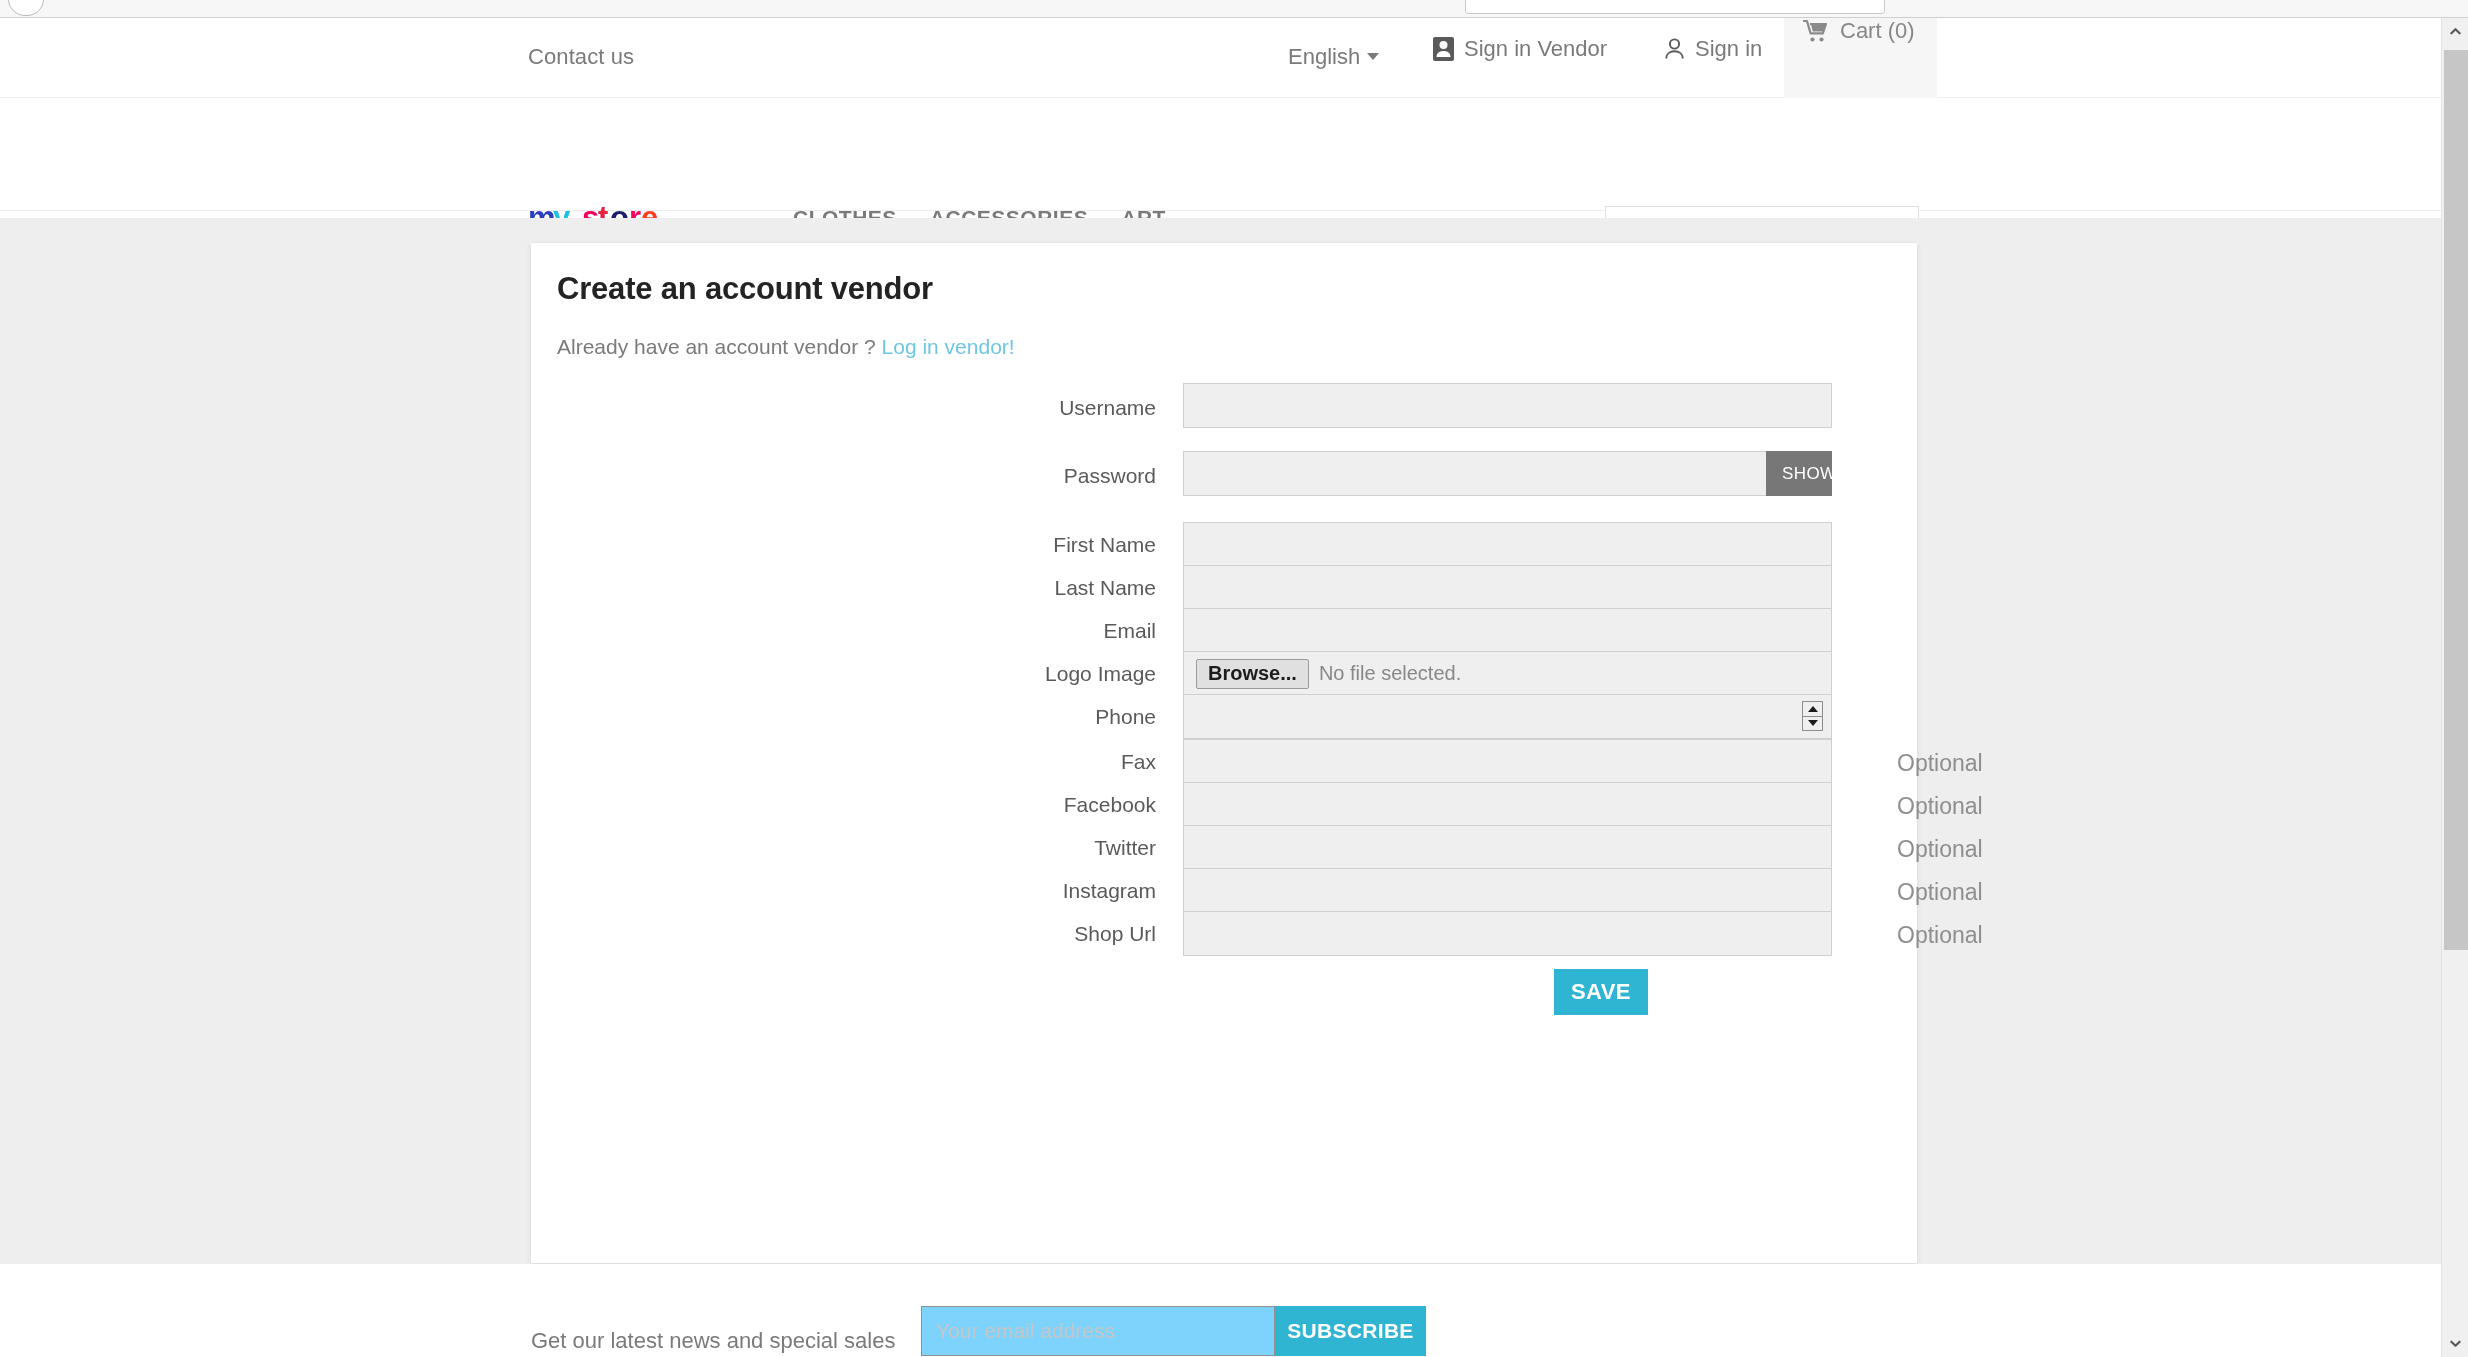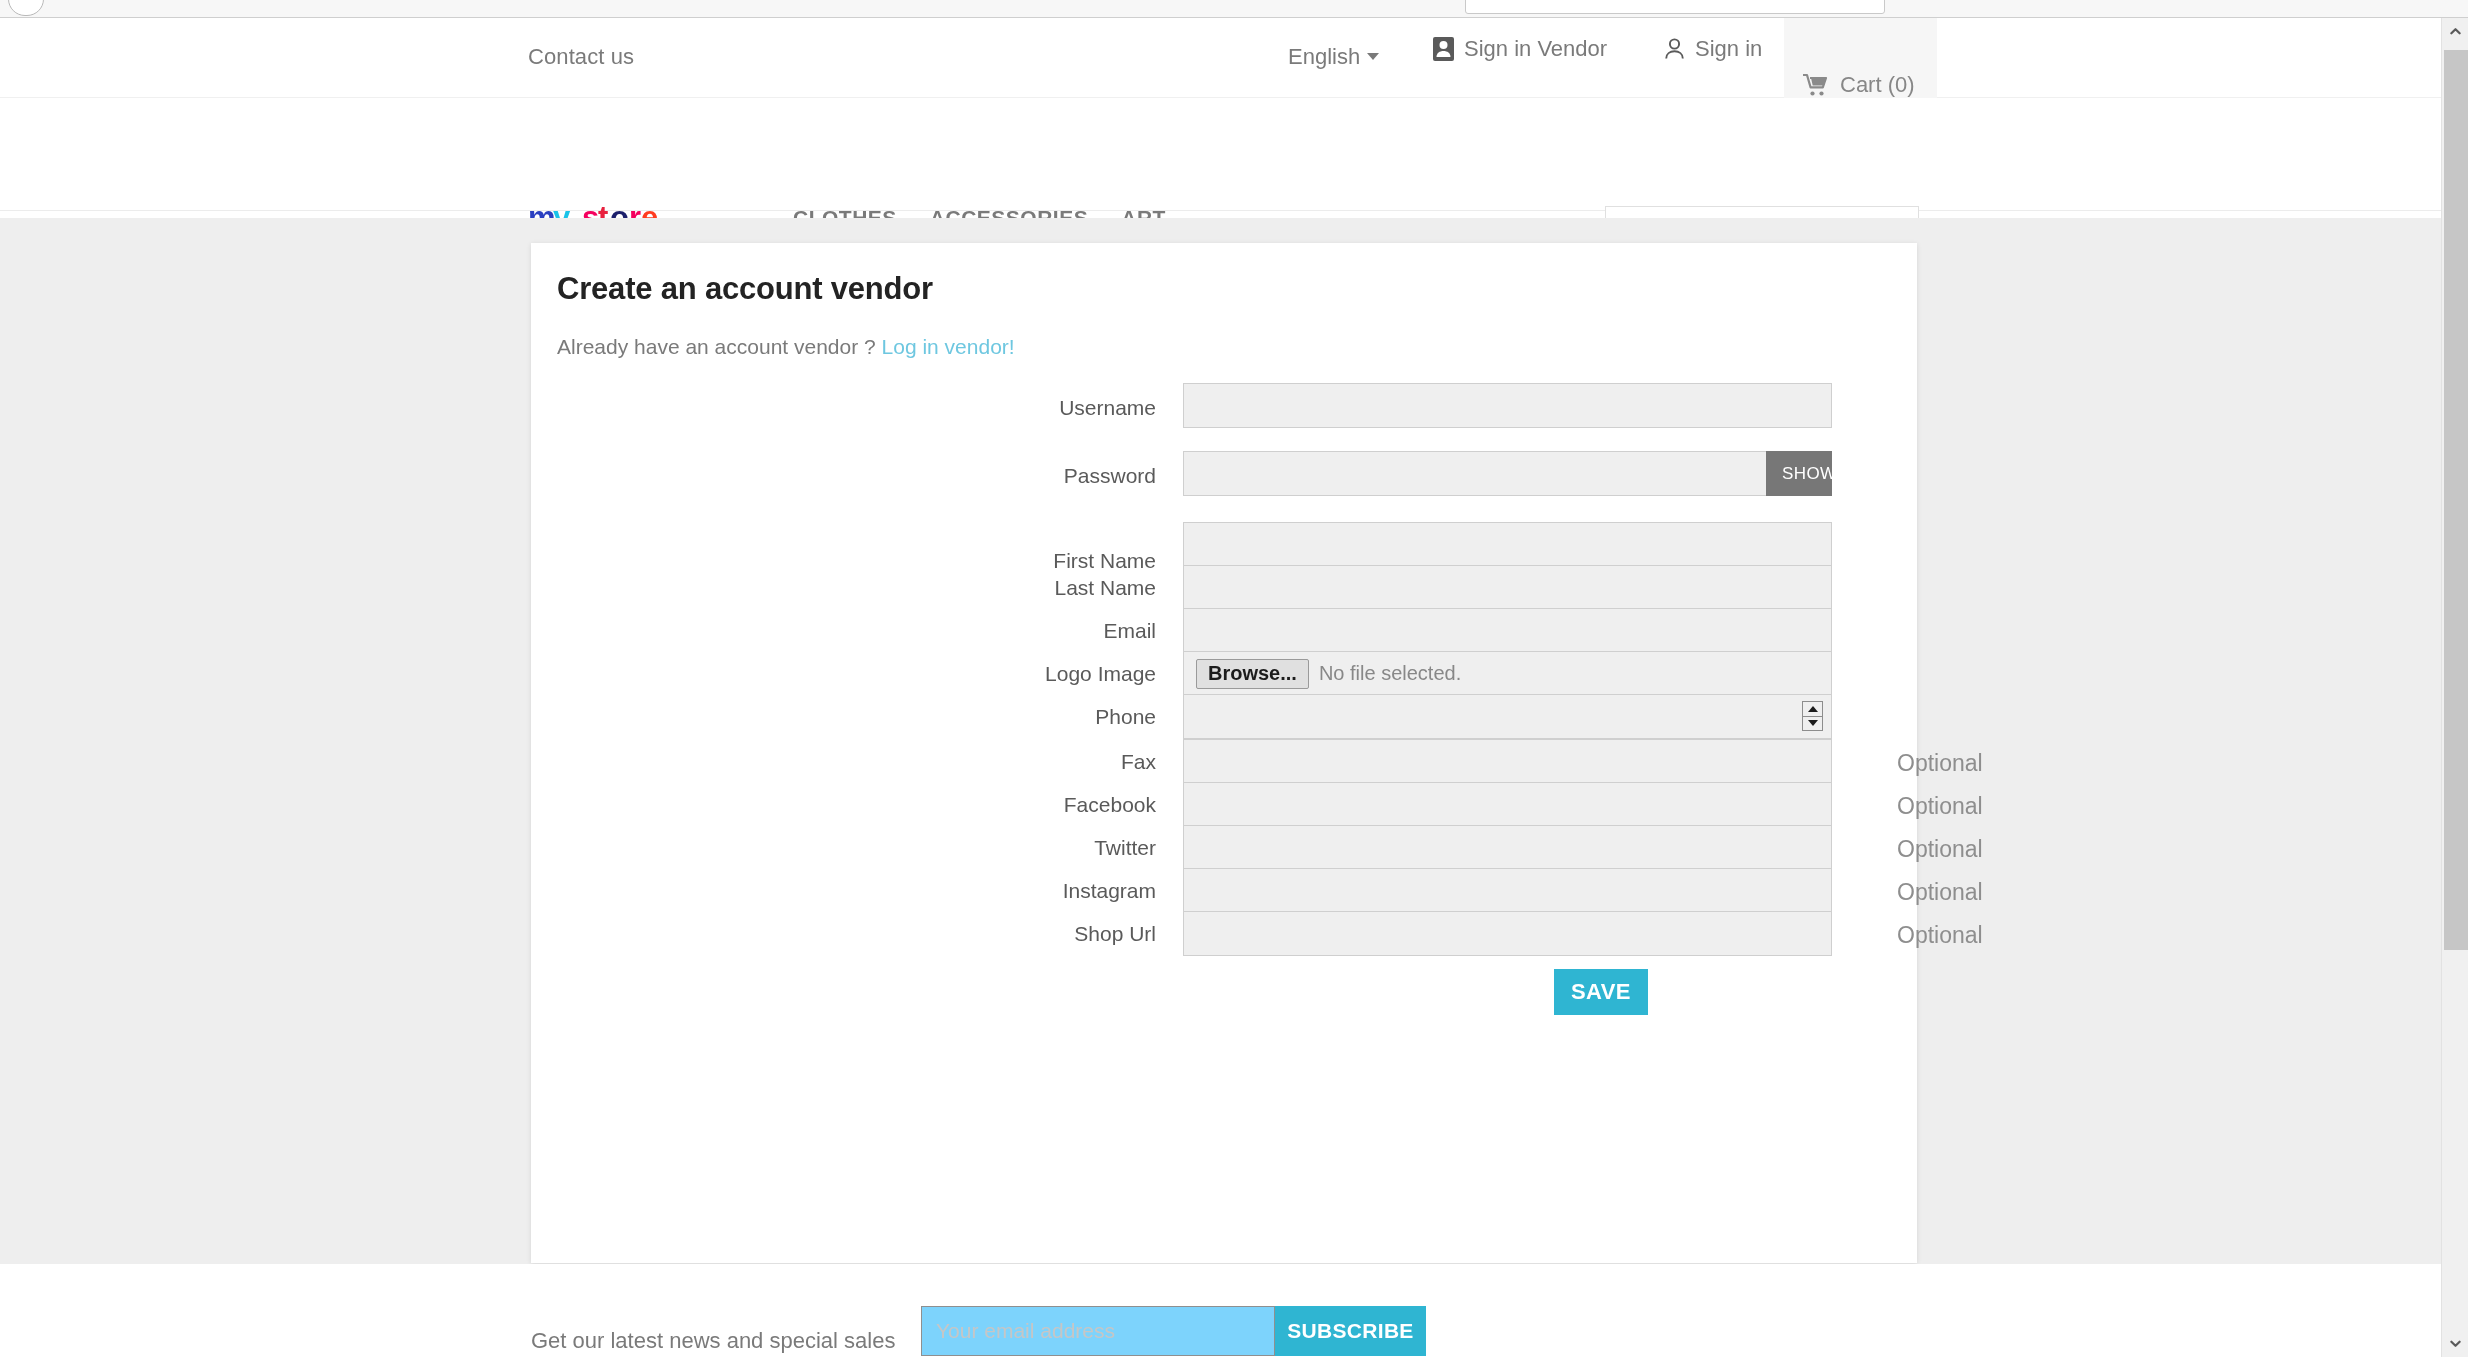--- a/index.html
+++ b/index.html
@@ -62,21 +62,21 @@
     position: absolute; top: 18px;
     font-size: 22px; color: #7a7a7a; cursor: pointer;
     display: flex; gap: 9px; height: 34px;
   }
   .acct-vendor { left: 1432px; }
   .acct-signin { left: 1663px; }
   .cart-link {
     position: absolute; left: 1784px; top: 0px; height: 80px;
     padding: 0 22px 0 18px;
     background: #f6f6f6;
-    display: flex; align-items: flex-end; gap: 10px;
+    display: flex; align-items: flex-start; gap: 10px;
     font-size: 22px; color: #878787; cursor: pointer;
   }
   .ic { display:inline-block; line-height:0; }
 
   
   .headermain {
     position: relative; height: 113px; width: 100%;
     background: #ffffff; border-bottom: 1px solid #ececec;
   }
   .logo {
@@ -361,21 +361,21 @@
           <div class="lbl" style="top:15px">Password</div>
           <div class="ctl" style="top:1px">
             <div class="pw-wrap">
               <input class="inp" type="password" value="" style="">
               <button class="show-btn">SHOW</button>
             </div>
           </div>
         </div>
 
         <div class="row" style="height:43px">
-          <div class="lbl" style="top:28px">First Name</div>
+          <div class="lbl" style="top:12px">First Name</div>
           <div class="ctl" style="top:0">
             <input class="inp" type="text" value="" style="">
           </div>
         </div>
 
         <div class="row" style="height:43px">
           <div class="lbl" style="top:12px">Last Name</div>
           <div class="ctl" style="top:0">
             <input class="inp" type="text" value="" style="">
           </div>

